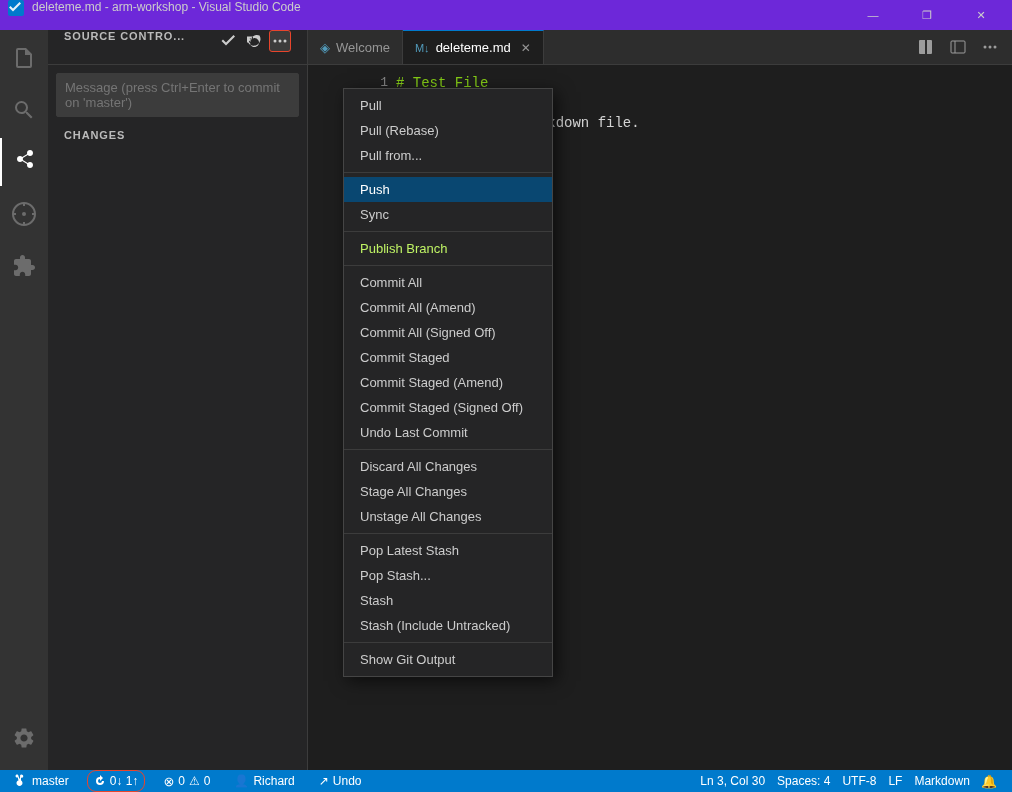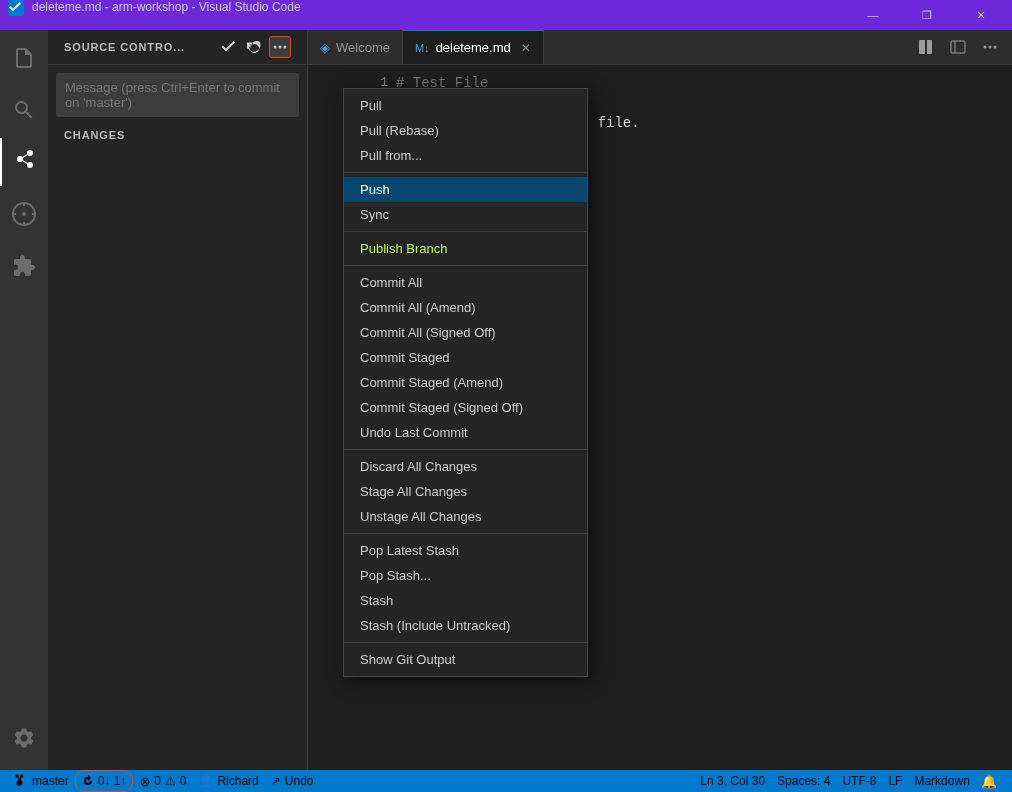--- a/index.html
+++ b/index.html
@@ -89,21 +89,21 @@
       background: #252526;
       display: flex;
       flex-direction: column;
       flex-shrink: 0;
       border-right: 1px solid #3c3c3c;
       position: relative;
     }
     .sidebar-header {
       height: 35px;
       display: flex;
-      align-items: center;
+      align-items: flex-start;
       padding: 0 16px;
       justify-content: space-between;
       border-bottom: 1px solid #3c3c3c;
     }
     .sidebar-actions { display: flex; gap: 4px; }
     .sidebar-action-btn {
       width: 22px;
       height: 22px;
       display: flex;
       align-items: center;
@@ -200,28 +200,28 @@
       flex: 1;
       padding: 8px 0;
       font-family: 'Consolas', 'Courier New', monospace;
       font-size: 14px;
       line-height: 20px;
       color: #d4d4d4;
       position: relative;
     }
     .editor-line { padding: 0 60px; display: flex; gap: 8px; }
     .line-num { color: #858585; width: 20px; text-align: right; user-select: none; font-size: 13px; }
-    .code-heading { color: #737373; }
+    .code-heading { color: #84cc16; }
 
     
     .context-menu {
       position: absolute;
       left: 343px;
       top: 88px;
-      width: 245px;
+      width: 210px;
       background: #252526;
       border: 1px solid #454545;
       box-shadow: 4px 4px 16px rgba(0,0,0,0.6);
       z-index: 1000;
       padding: 4px 0;
     }
     .menu-item {
       padding: 5px 16px;
       font-size: 13px;
       color: #cccccc;
@@ -238,22 +238,22 @@
     }
 
     
     .status-bar {
       height: 22px;
       background: #007acc;
       display: flex;
       align-items: center;
       padding: 0 8px;
       font-size: 12px;
-      color: #000000;
-      gap: 0;
+      color: #ffffff;
+      gap: 12px;
     }
     .status-item {
       display: flex;
       align-items: center;
       gap: 4px;
       padding: 0 6px;
       height: 100%;
       cursor: pointer;
       white-space: nowrap;
     }

